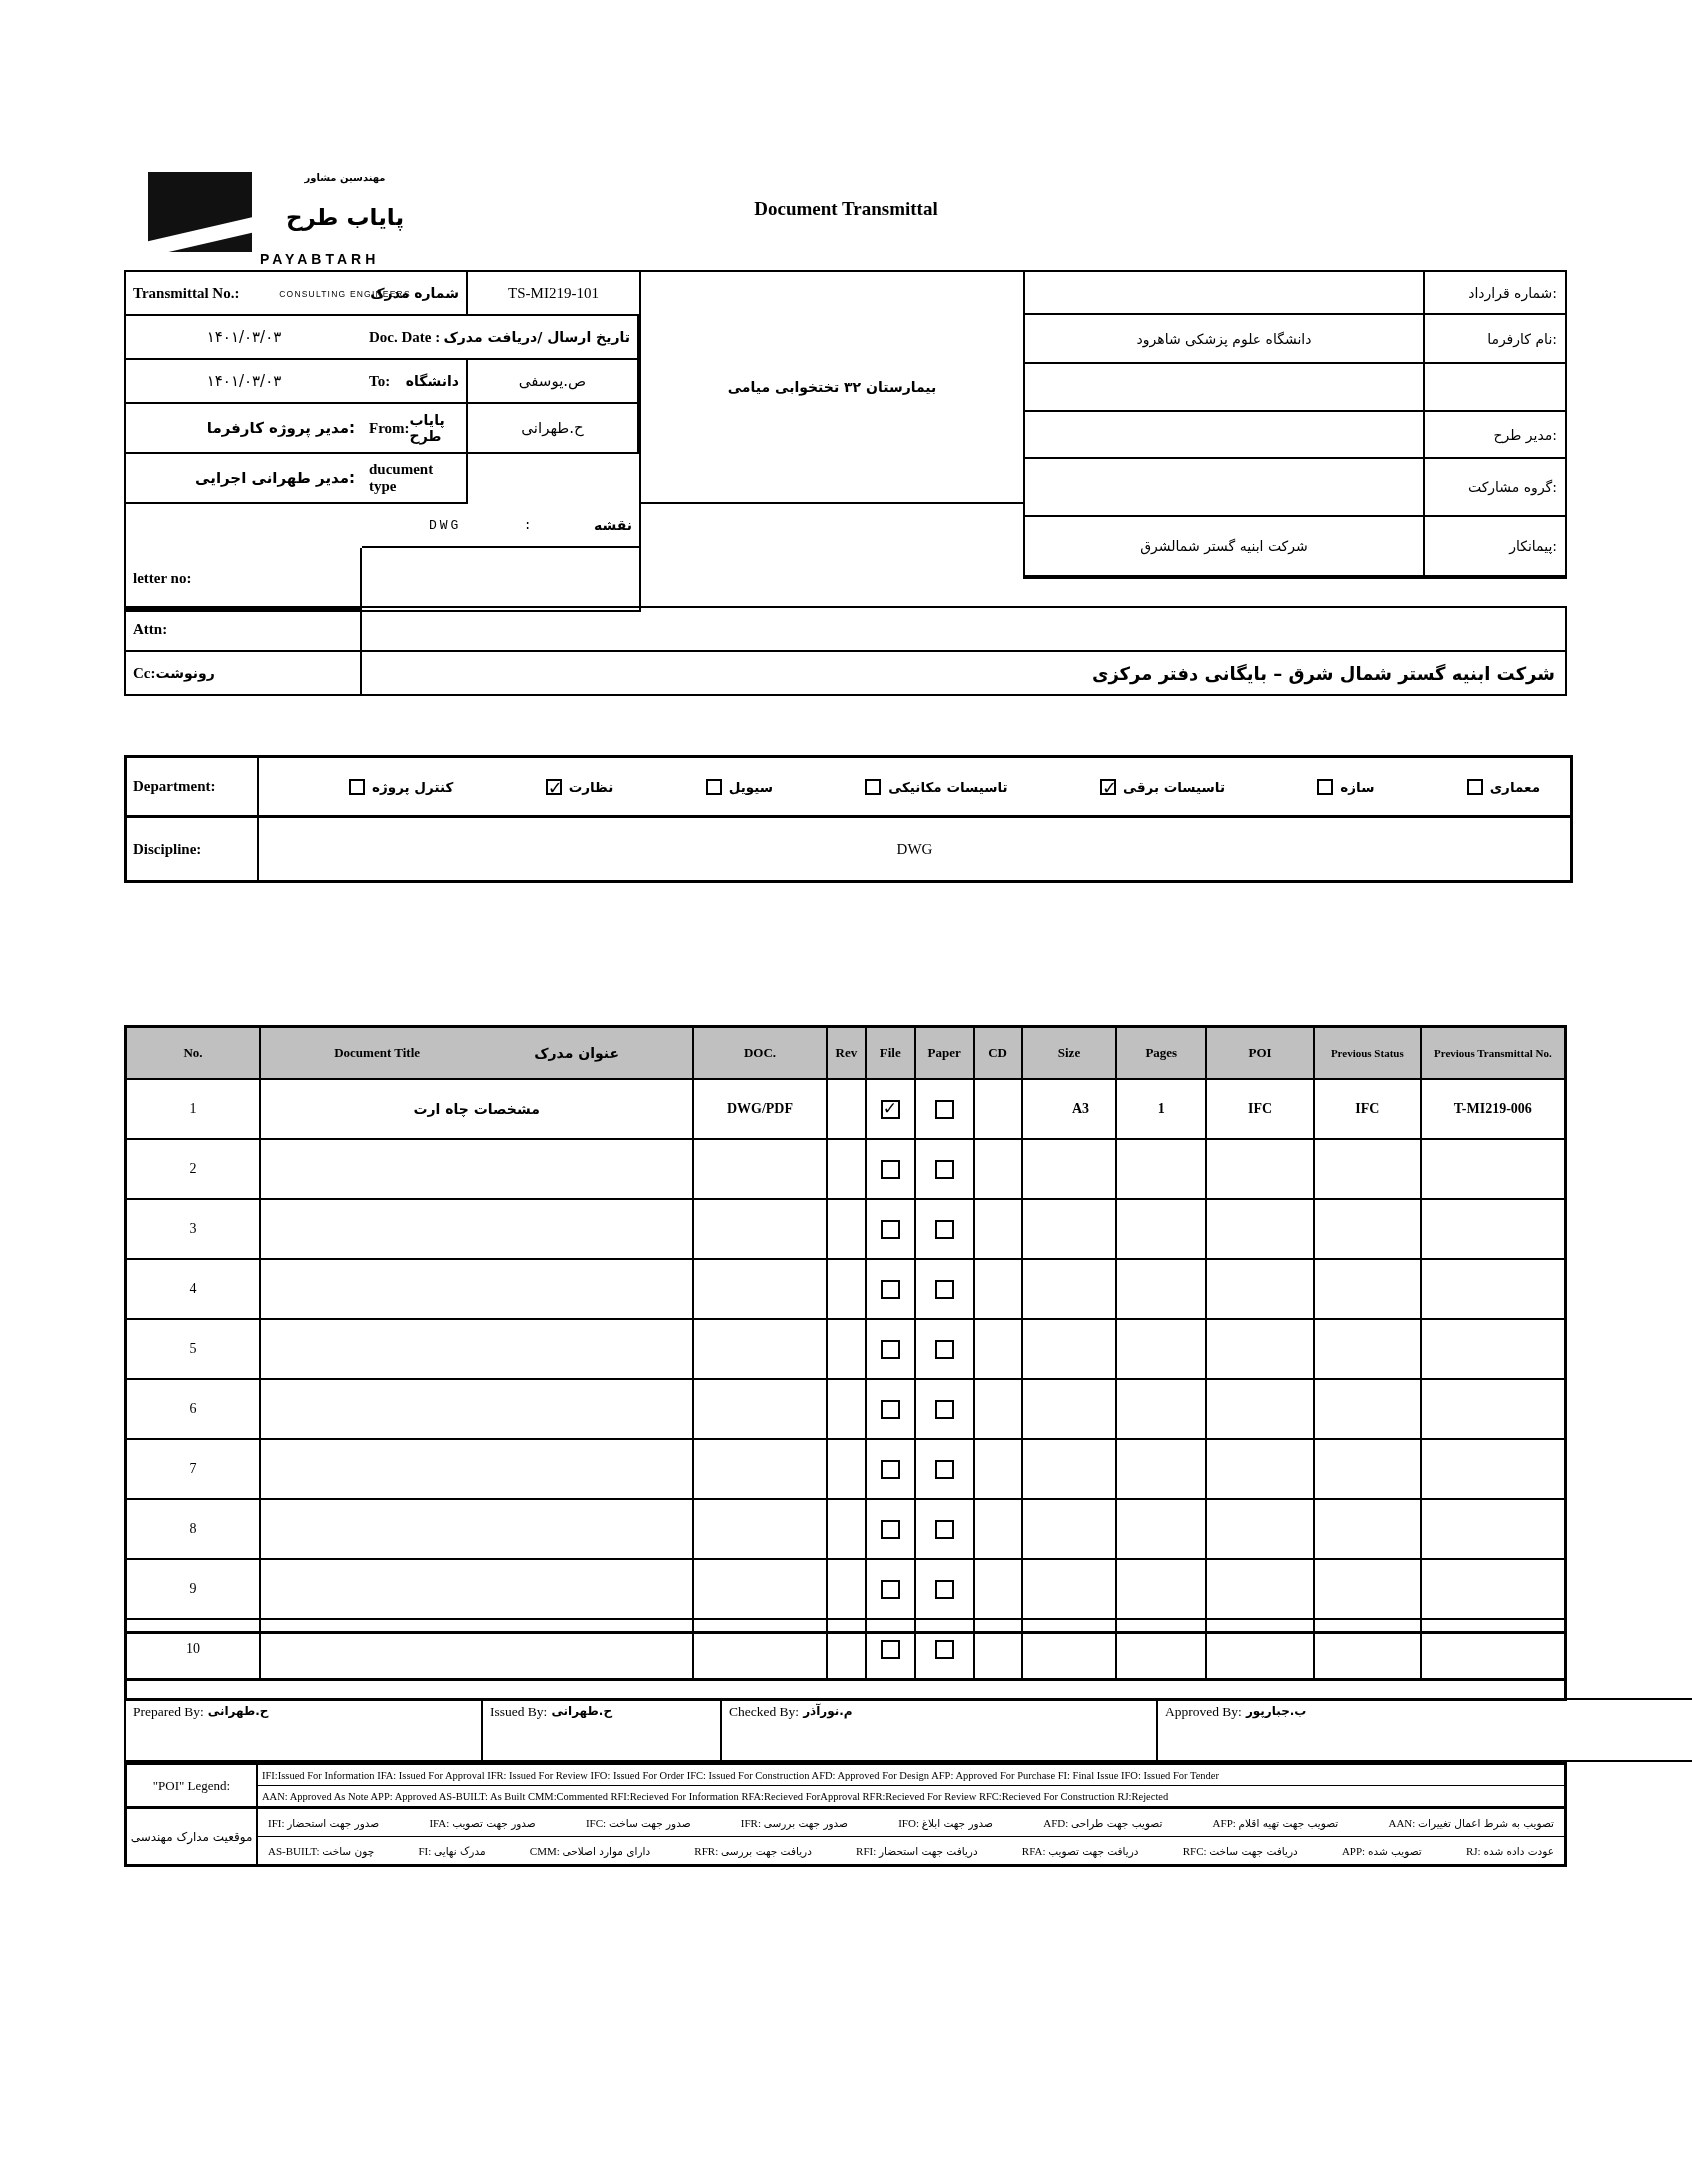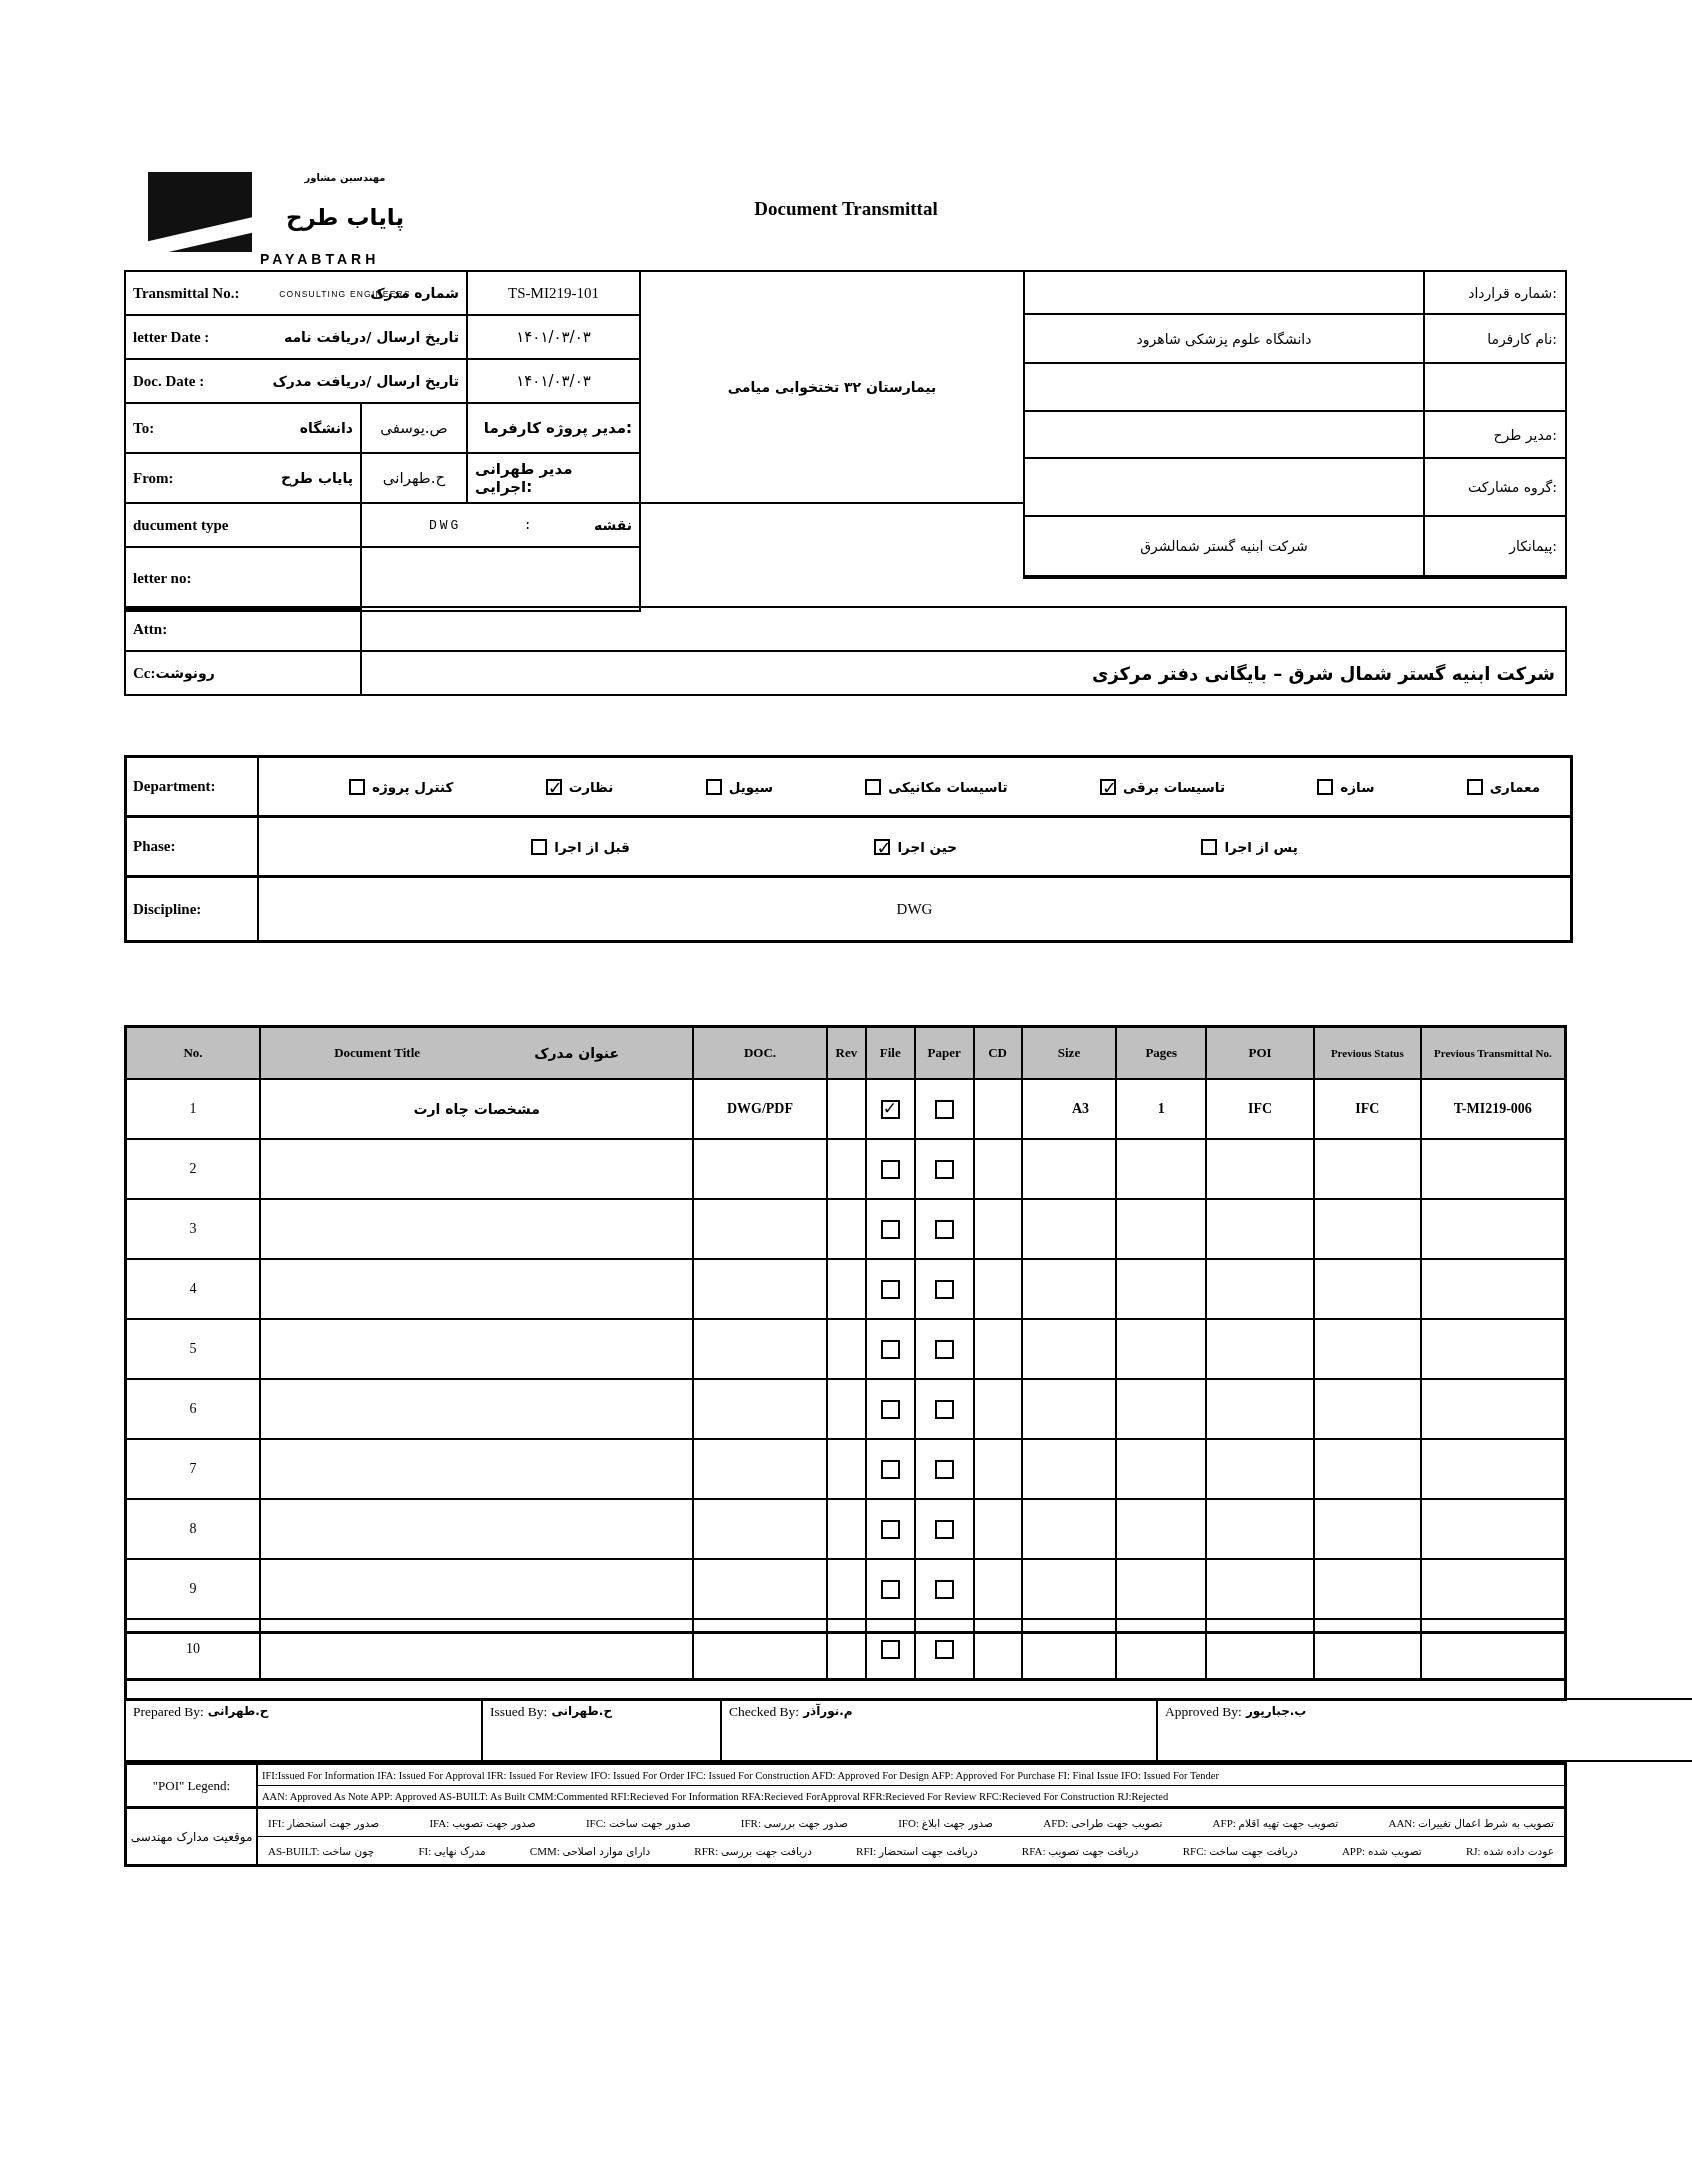--- a/index.html
+++ b/index.html
@@ -131,24 +131,20 @@
   <div class="doc-title">Document Transmittal</div>
 
   <div class="hdr">
     <div class="grid-left">
       <div class="sp2 jsb">
         <span class="b">Transmittal No.:</span>
         <span class="fa b fs14">شماره مدرک</span>
       </div>
       <div class="jc lastc">TS-MI219-101</div>
 
-      <div class="sp2 jsb">
-        <span class="b">letter Date :</span>
-        <span class="fa b fs14">تاریخ ارسال /دریافت نامه</span>
-      </div>
       <div class="jc lastc fa fs13 ltr">۱۴۰۱/۰۳/۰۳</div>
 
       <div class="sp2 jsb">
         <span class="b">Doc. Date :</span>
         <span class="fa b fs14">تاریخ ارسال /دریافت مدرک</span>
       </div>
       <div class="jc lastc fa fs13 ltr">۱۴۰۱/۰۳/۰۳</div>
 
       <div class="jsb">
         <span class="b">To:</span>
@@ -236,37 +232,20 @@
             <span class="cb"></span>
             <span class="fa cl">سیویل</span>
           </span>
           <span class="chk-item" dir="ltr">
             <span class="cb on"></span>
             <span class="fa cl">نظارت</span>
           </span>
           <span class="chk-item" dir="ltr">
             <span class="cb"></span>
             <span class="fa cl">کنترل پروژه</span>
-          </span>
-        </div>
-    </div>
-    <div class="cls-row">
-      <div class="cls-label">Phase:</div>
-      <div class="cls-content items-phase" id="phase-items">
-          <span class="chk-item" dir="ltr">
-            <span class="cb"></span>
-            <span class="fa cl">پس از اجرا</span>
-          </span>
-          <span class="chk-item" dir="ltr">
-            <span class="cb on"></span>
-            <span class="fa cl">حین اجرا</span>
-          </span>
-          <span class="chk-item" dir="ltr">
-            <span class="cb"></span>
-            <span class="fa cl">قبل از اجرا</span>
           </span>
         </div>
     </div>
     <div class="cls-row" style="height:62px;">
       <div class="cls-label">Discipline:</div>
       <div class="cls-content">
           <div class="disc-val">DWG</div>
         </div>
     </div>
   </div>

